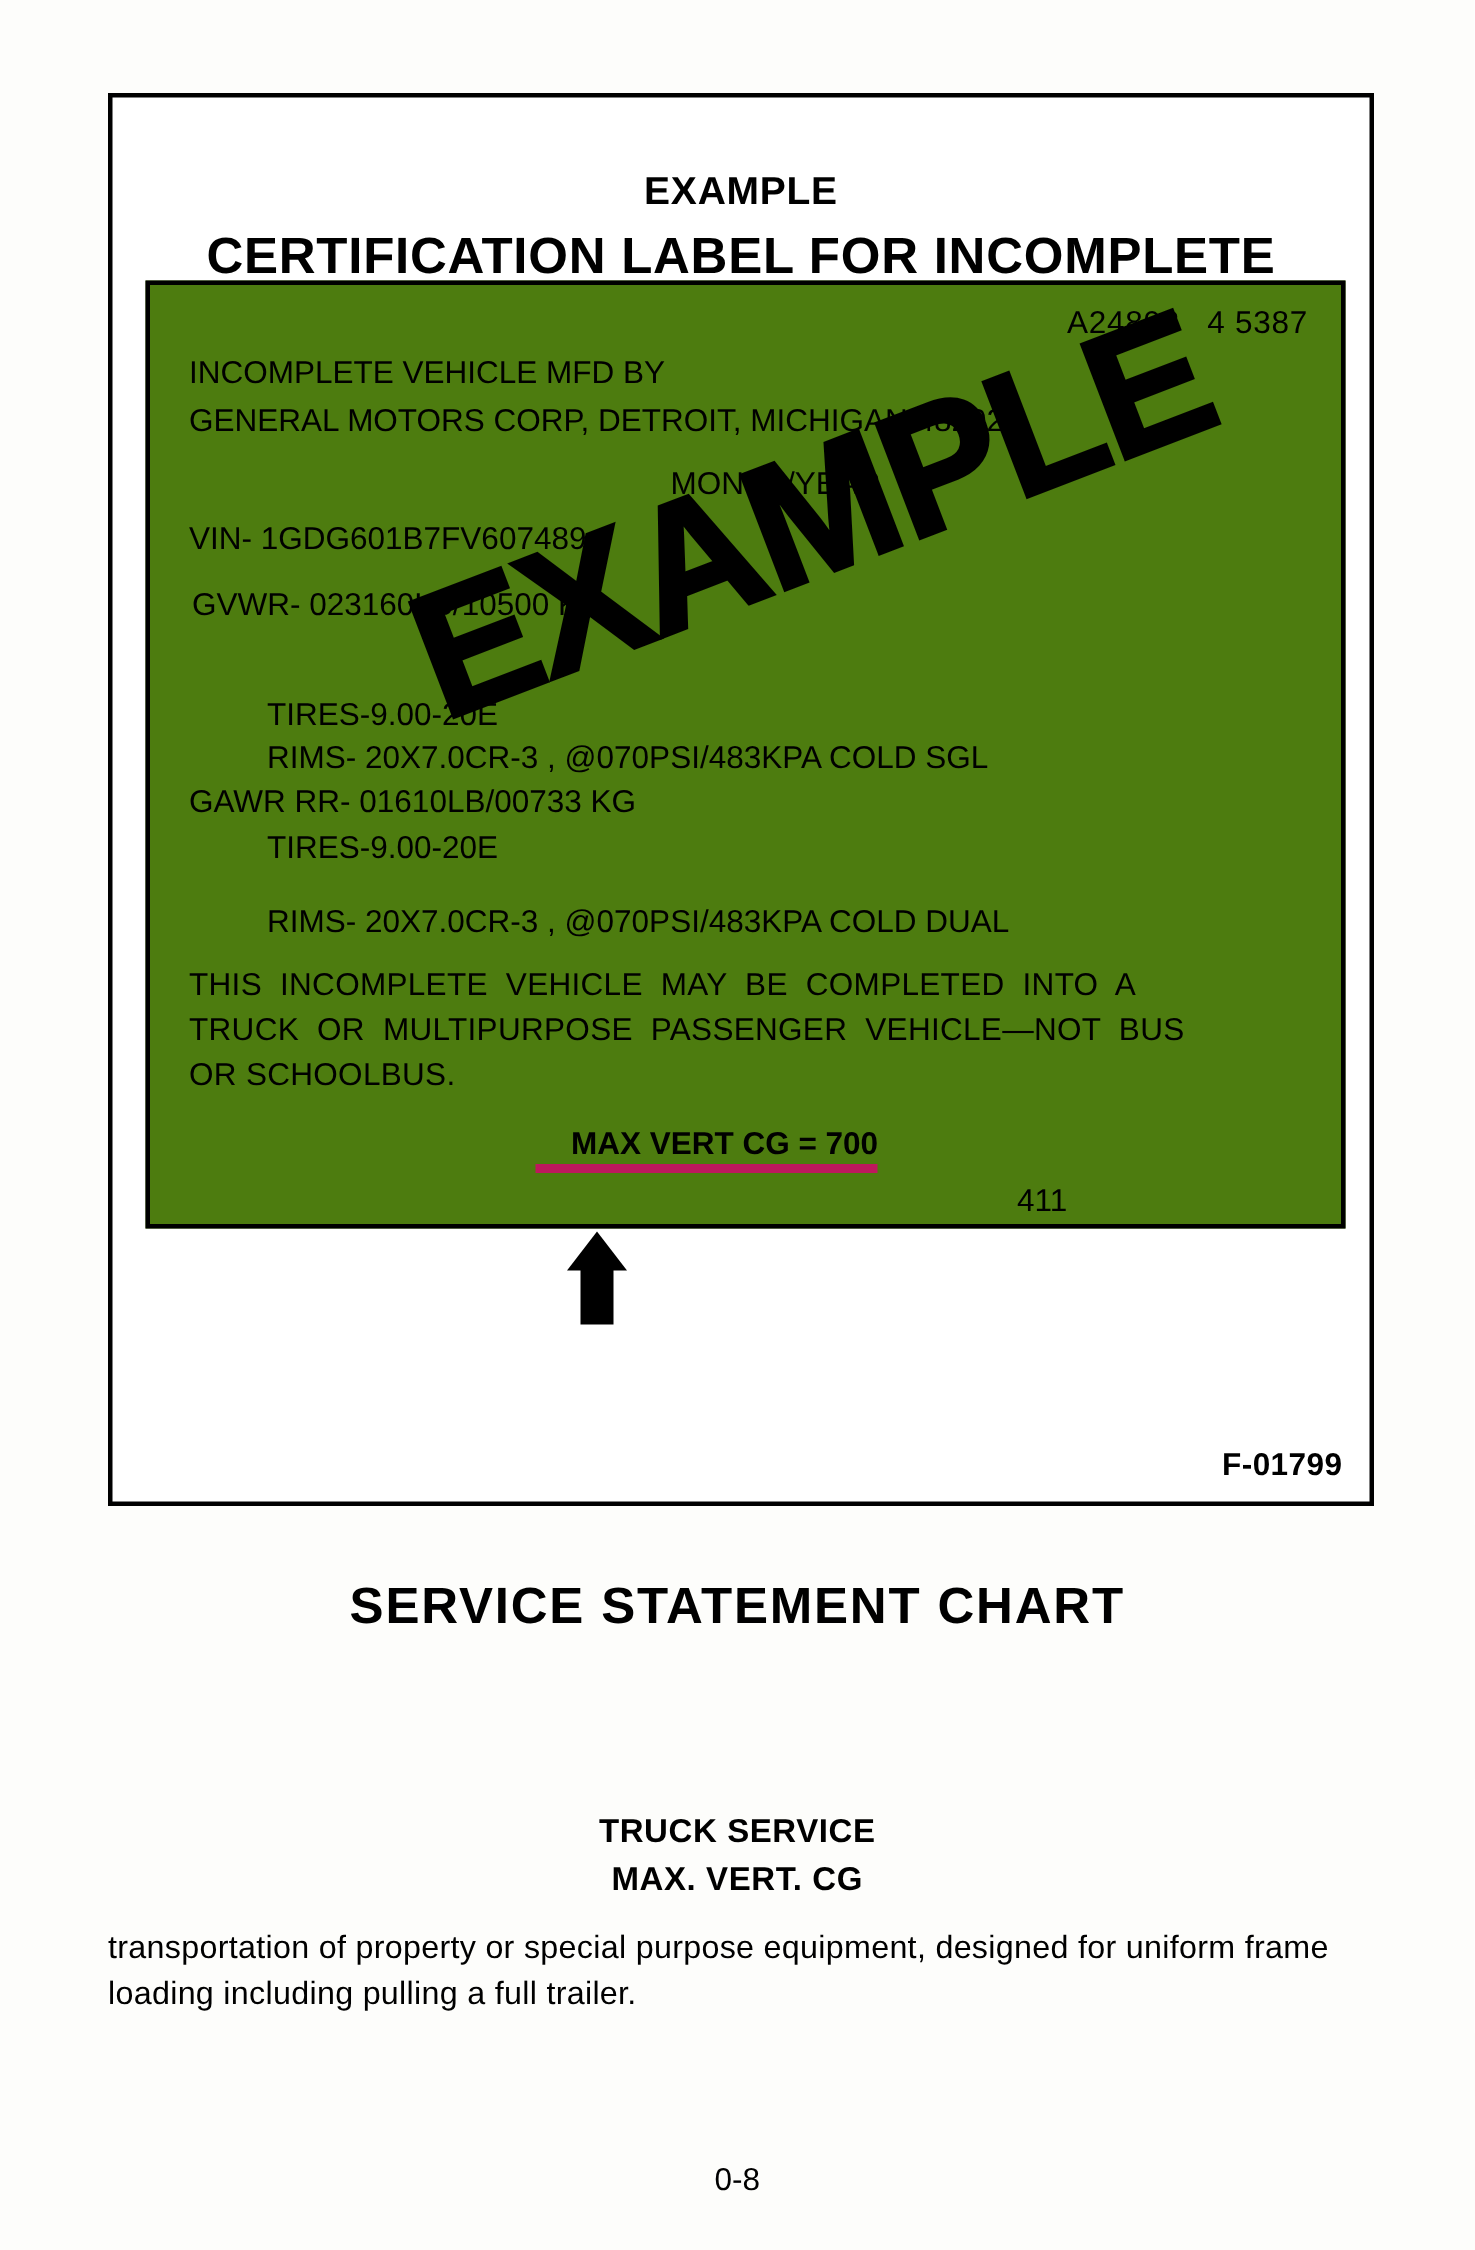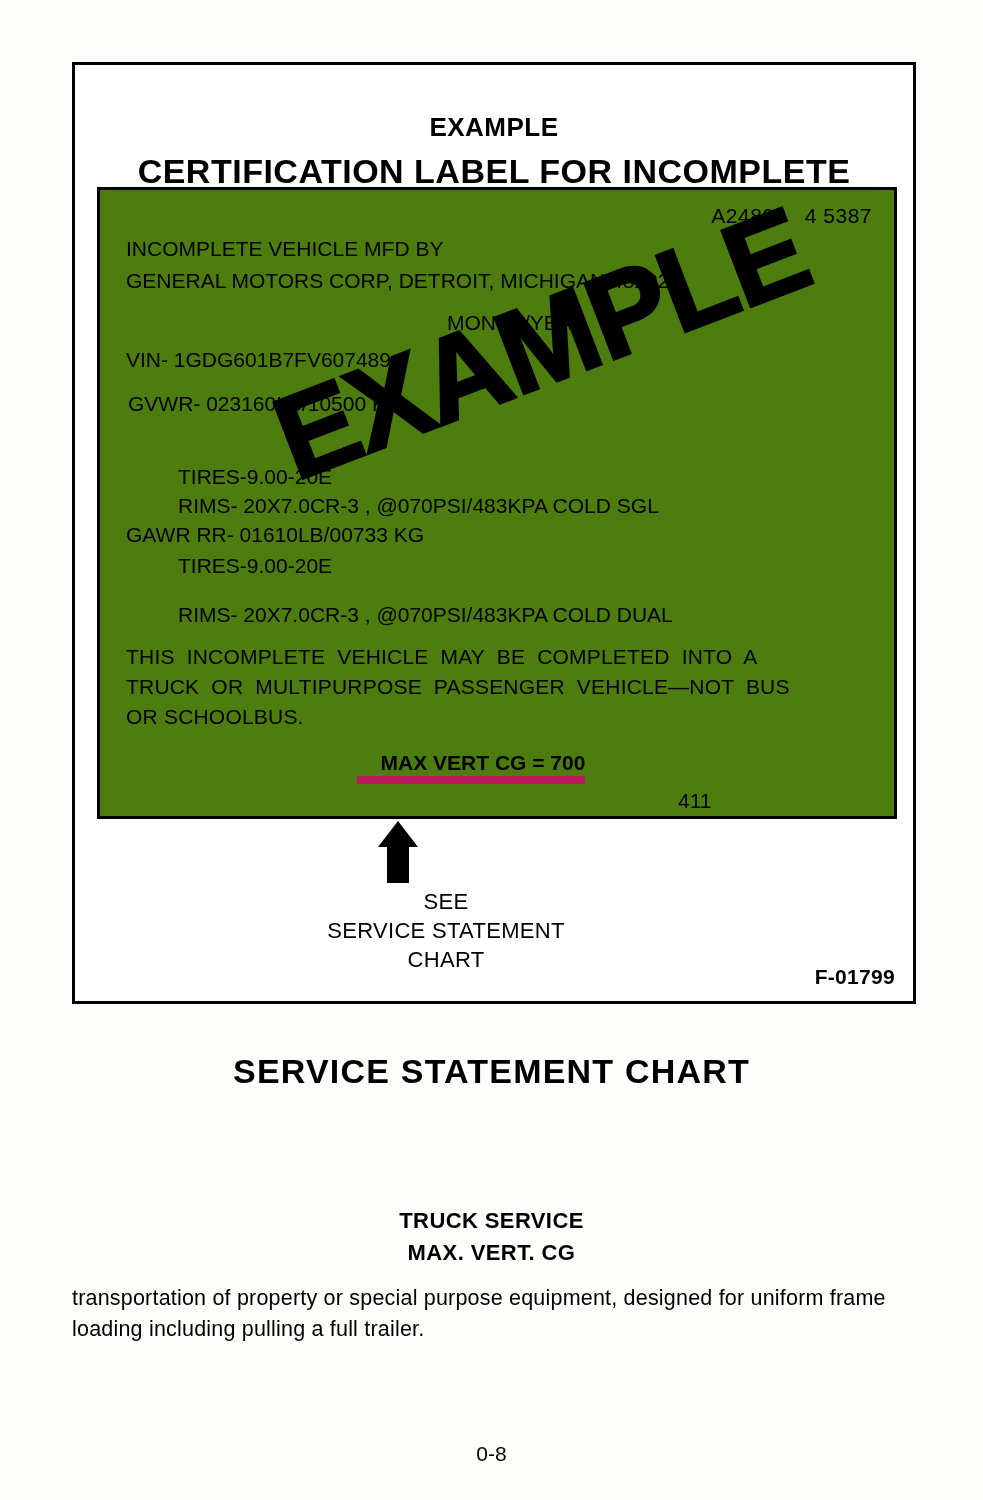--- a/index.html
+++ b/index.html
@@ -116,21 +116,21 @@
   .lbl-maxvert {
     position: absolute;
     left: 0; right: 0;
     top: 562px;
     text-align: center;
     padding-right: 52px;
     font-weight: bold;
     font-size: 21px;
   }
   .lbl-maxvert span {
-    border-bottom: 8px solid #be185d;
+    border-bottom: 6px solid #be185d;
     padding-bottom: 2px;
     padding-left: 24px;
   }
 
   .lbl-411 {
     position: absolute;
     left: 578px;
     top: 600px;
     font-size: 21px;
   }
@@ -292,25 +292,20 @@
 
         <div class="watermark">EXAMPLE</div>
       </div>
     </div>
 
     <div class="arrow">
       <div class="head"></div>
       <div class="shaft"></div>
     </div>
 
-    <div class="arrow-caption">
-      <div>SEE</div>
-      <div>SERVICE STATEMENT</div>
-      <div>CHART</div>
-    </div>
 
     <div class="fig-code">F-01799</div>
   </div>
 
   <div class="chart-title">SERVICE STATEMENT CHART</div>
 
 
   <div class="center-bold">
     <div>TRUCK SERVICE</div>
     <div>MAX. VERT. CG</div>

